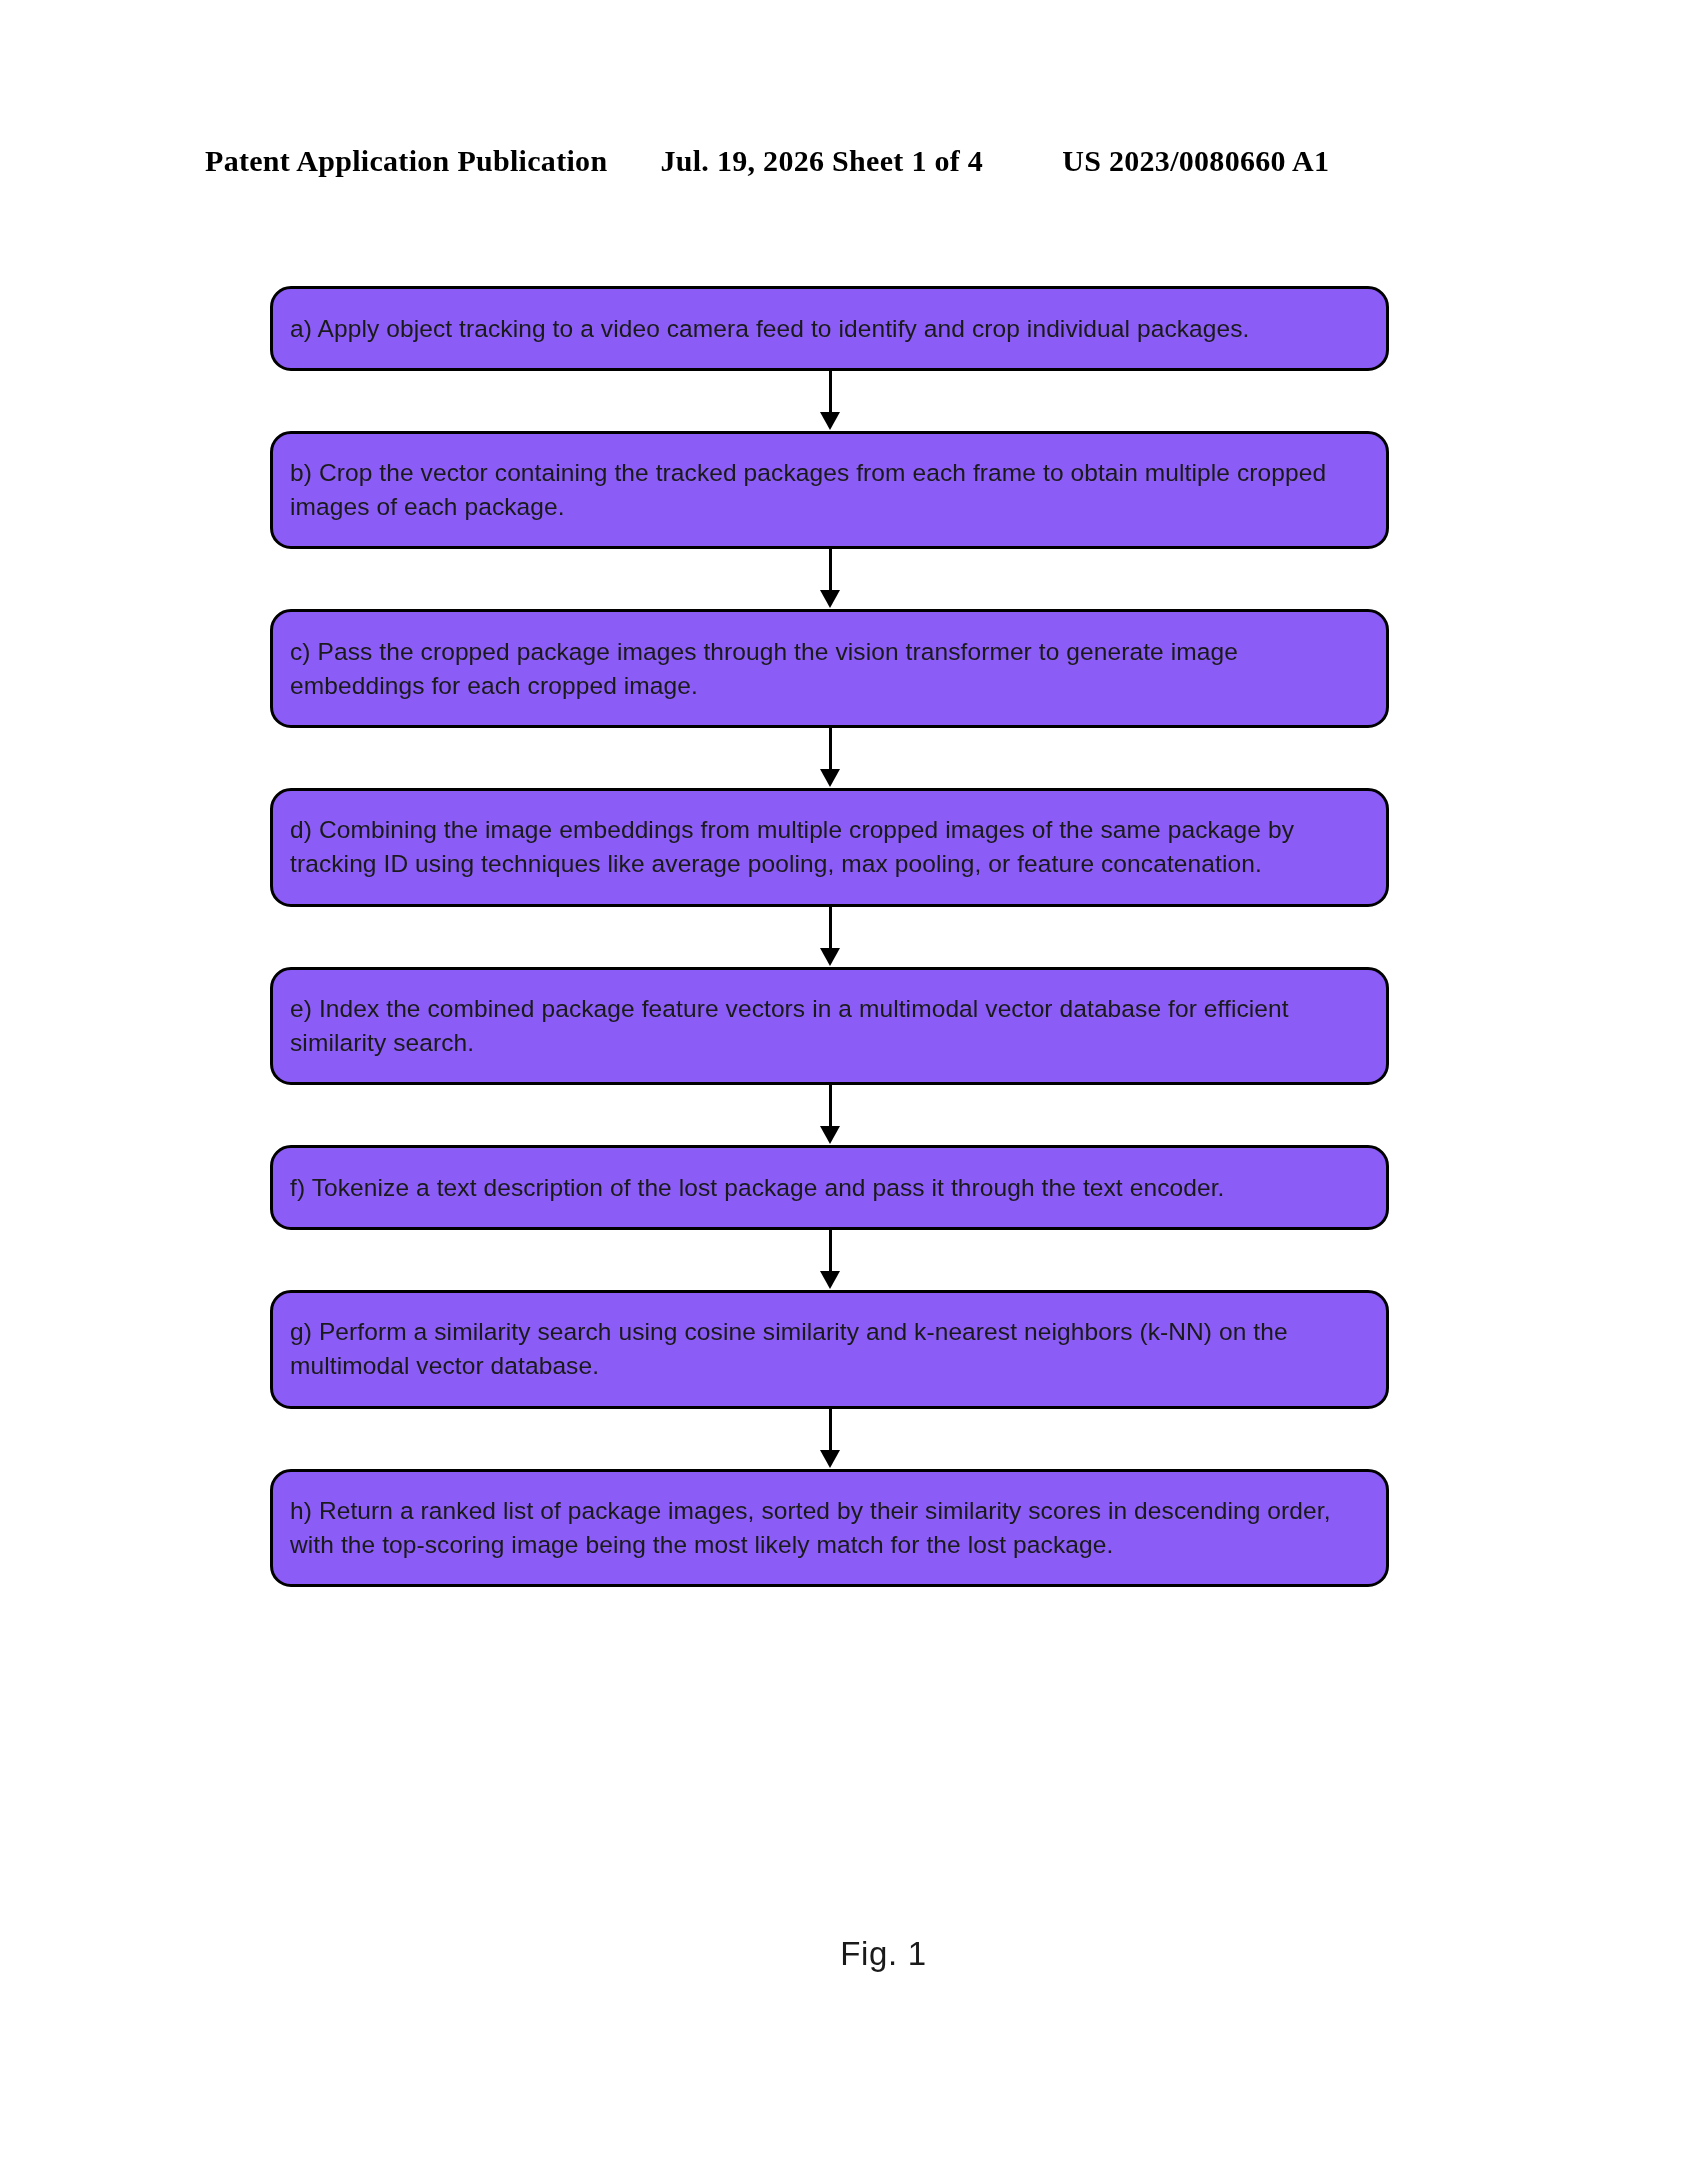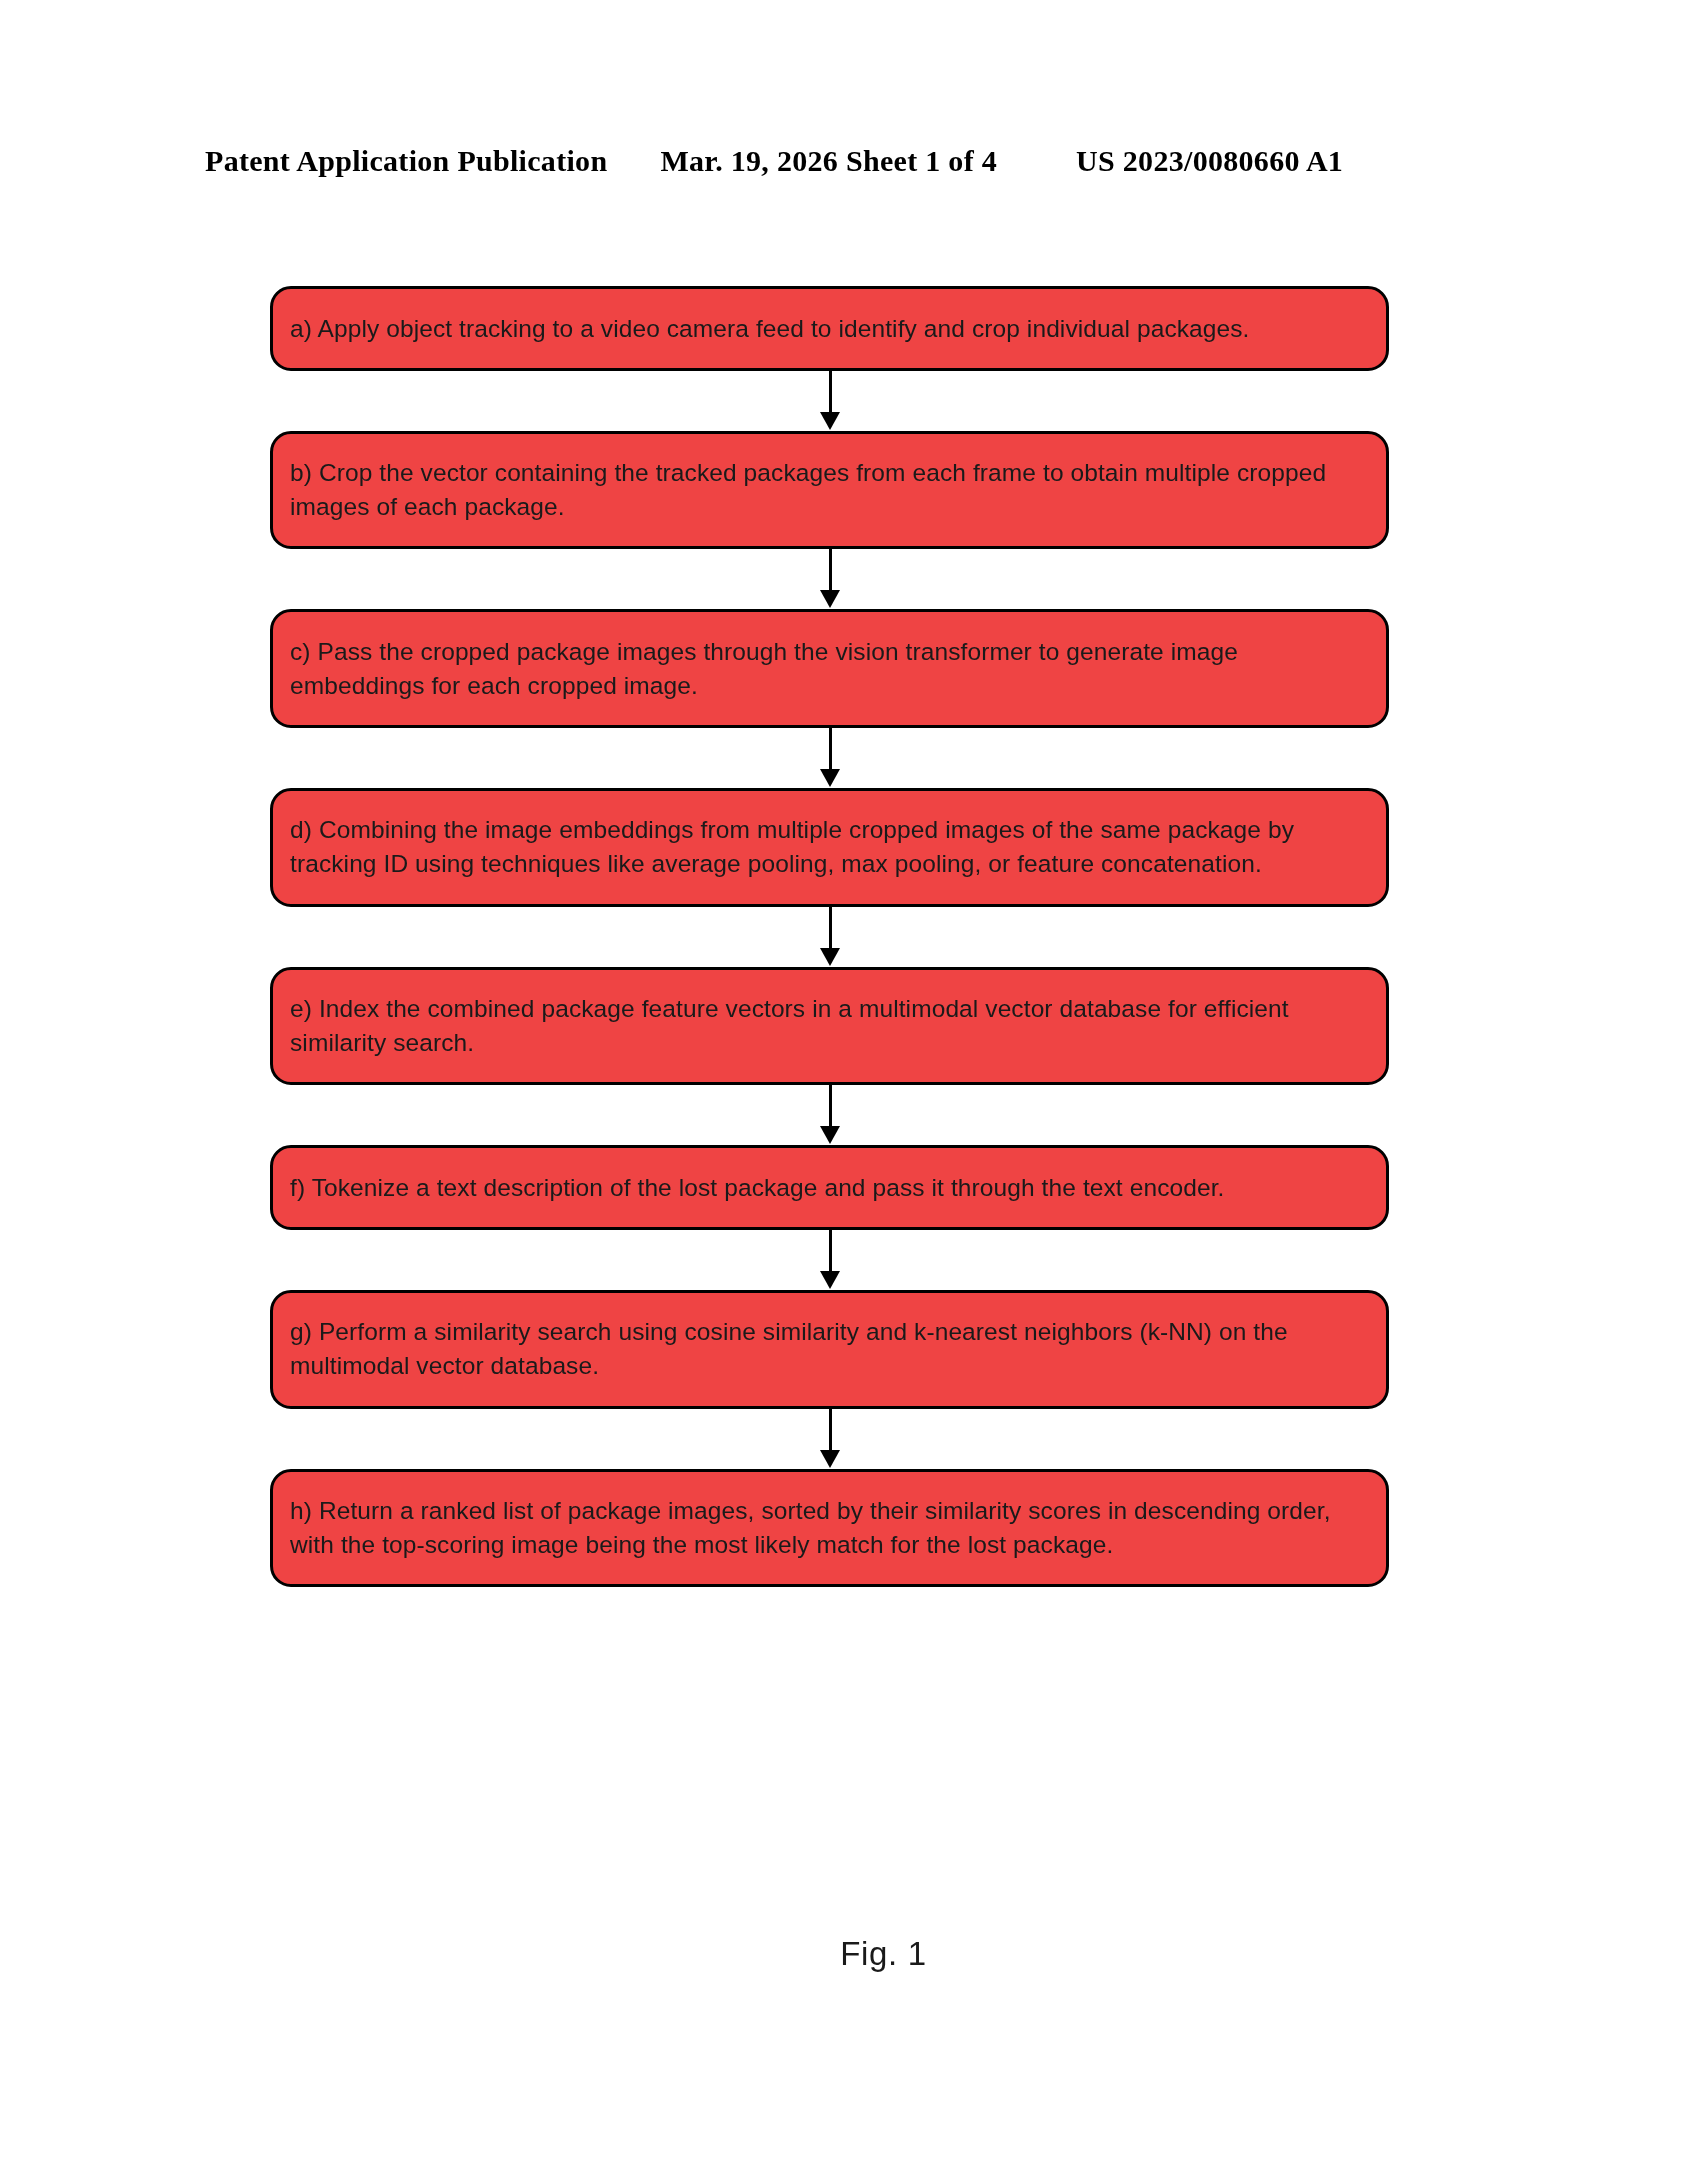--- a/index.html
+++ b/index.html
@@ -42,21 +42,21 @@
     top: 286px;
     width: 1119px;
   }
 
   .flow-box {
     position: relative;
     box-sizing: border-box;
     width: 1119px;
     border: 3.3px solid #000000;
     border-radius: 21px;
-    background: #ef4444;
+    background: #8b5cf6;
     padding: 22.5px 26.5px 22.5px 17px;
     display: flex;
     align-items: center;
   }
 
   .flow-box-text {
     font-family: "Liberation Sans", sans-serif;
     font-size: 24.5px;
     line-height: 1.38;
     color: #1a1a1a;
@@ -101,21 +101,21 @@
     color: #1a1a1a;
     letter-spacing: 0.7px;
     margin-left: 40px;
   }
 </style>
 </head>
 <body>
 
 <div class="page-header">
   <span class="hdr-left">Patent Application Publication</span>
-  <span class="hdr-mid">Mar. 19, 2026  Sheet 1 of 4</span>
+  <span class="hdr-mid">Jul. 19, 2026  Sheet 1 of 4</span>
   <span class="hdr-right">US 2023/0080660 A1</span>
 </div>
 
 <div class="flow">
 
   <div class="flow-box">
     <div class="flow-box-text">a) Apply object tracking to a video camera feed to identify and crop individual packages.</div>
   </div>
 
   <div class="connector">

